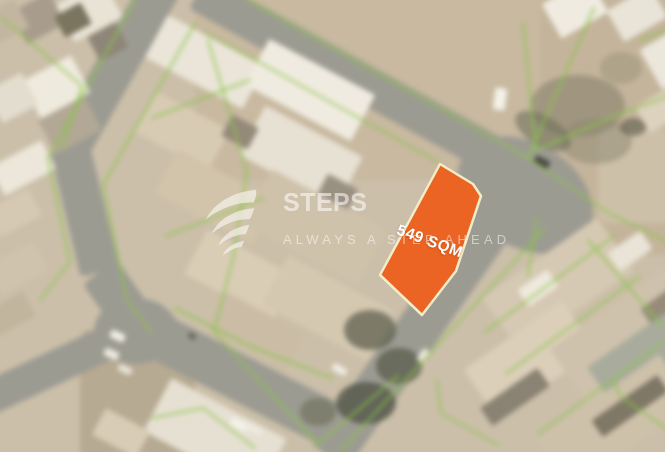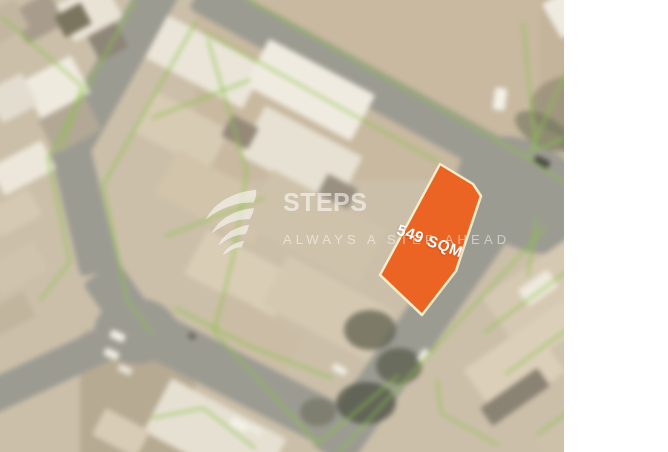--- a/index.html
+++ b/index.html
@@ -1,16 +1,16 @@
 <!DOCTYPE html>
 <html style="--orange: #EB6424; --cream: #F2ECC9; --green: #8CC34B; --road: #9C9B92; --terrain: #CBBFA9; --wm: rgba(255,255,255,0.55);"><head>
 <meta charset="utf-8">
 <style>
   html,body{margin:0;padding:0;background:#fff;font-family:"Liberation Sans","DejaVu Sans",sans-serif;}
-  #stage{position:relative;width:564px;height:452px;overflow:hidden;background:var(--terrain,#CBBFA9);}
+  #stage{position:relative;width:665px;height:452px;overflow:hidden;background:var(--terrain,#CBBFA9);}
   .blurwrap{position:absolute;left:0;top:0;width:668px;height:452px;filter:blur(2.4px);}
   .bg{position:absolute;left:-15px;top:-15px;right:-15px;bottom:-15px;background:var(--terrain,#CBBFA9);}
   .p{position:absolute;border-radius:10px;}
   .b{position:absolute;border-radius:2px;}
   .t{position:absolute;border-radius:50%;}
   .r{position:absolute;background:var(--road,#9C9B92);transform-origin:0 50%;border-radius:5px;}
   .v{position:absolute;border-radius:2px;}
   .greens{position:absolute;left:0;top:0;}
   .greens polyline{fill:none;stroke:var(--green,#8CC34B);stroke-width:2;opacity:.85;stroke-linecap:round;}
   #plot-svg{position:absolute;left:0;top:0;}

